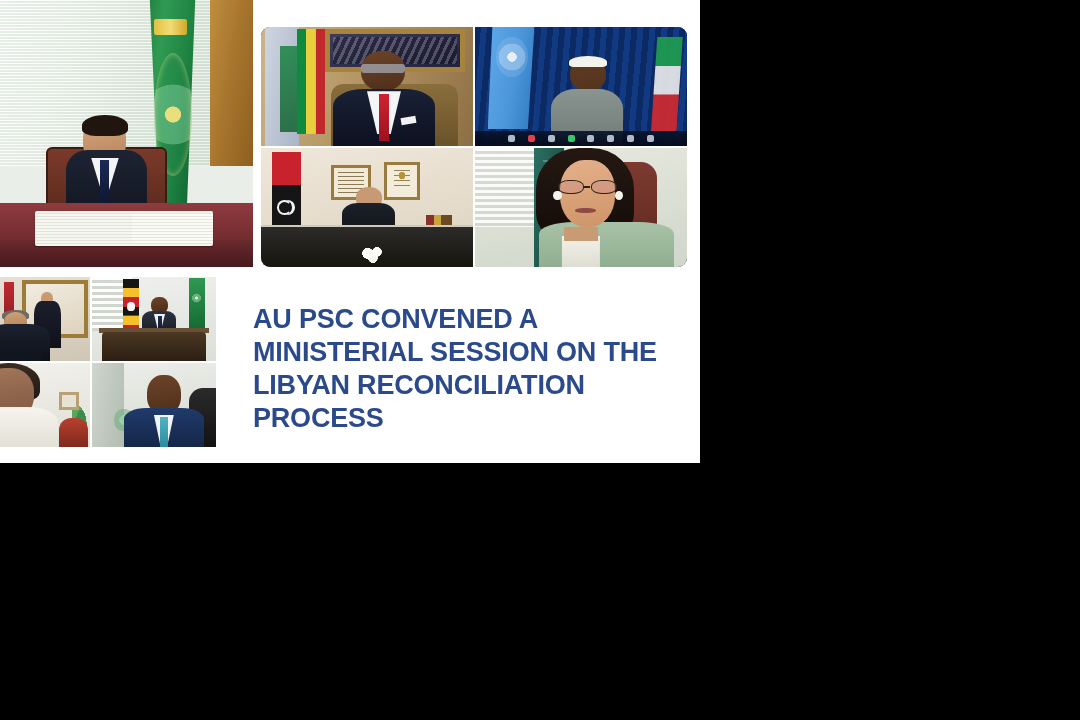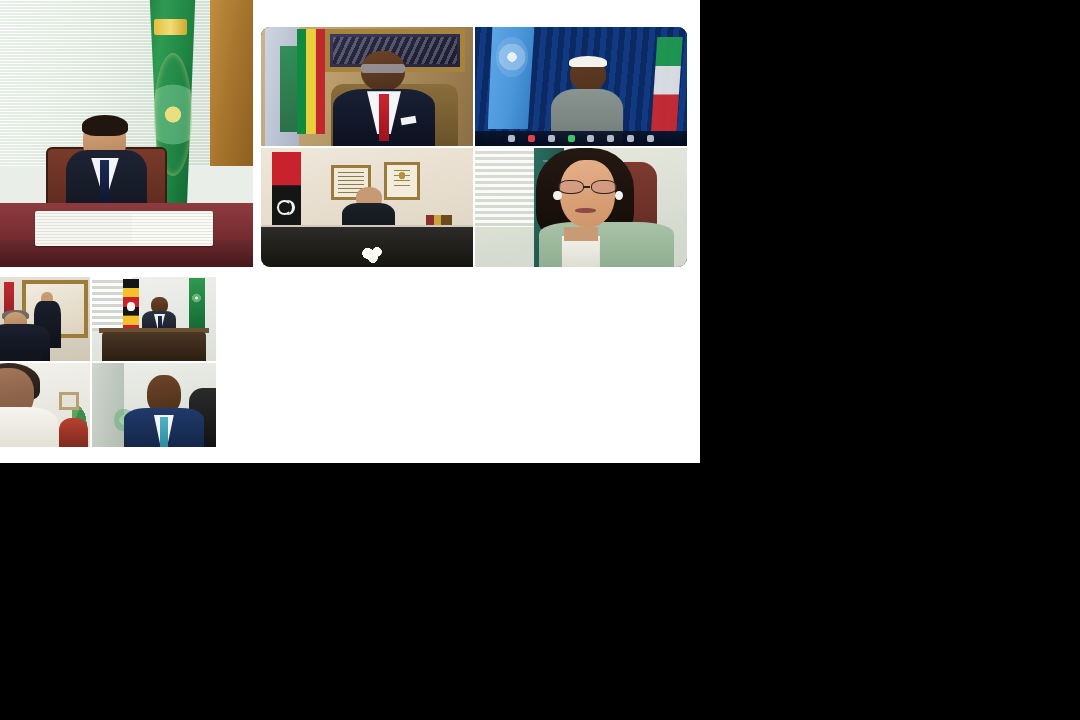--- a/index.html
+++ b/index.html
@@ -506,14 +506,15 @@
       <div class="s4-logo"></div>
       <div class="s4-chair"></div>
       <div class="s4-head"></div>
       <div class="s4-body"></div>
       <div class="s4-shirt"></div>
       <div class="s4-tie"></div>
     </div>
 
   </div>
 
+  <h1 id="headline">AU PSC CONVENED A MINISTERIAL SESSION ON THE LIBYAN RECONCILIATION PROCESS</h1>
 
 </div>
 
 </body></html>

